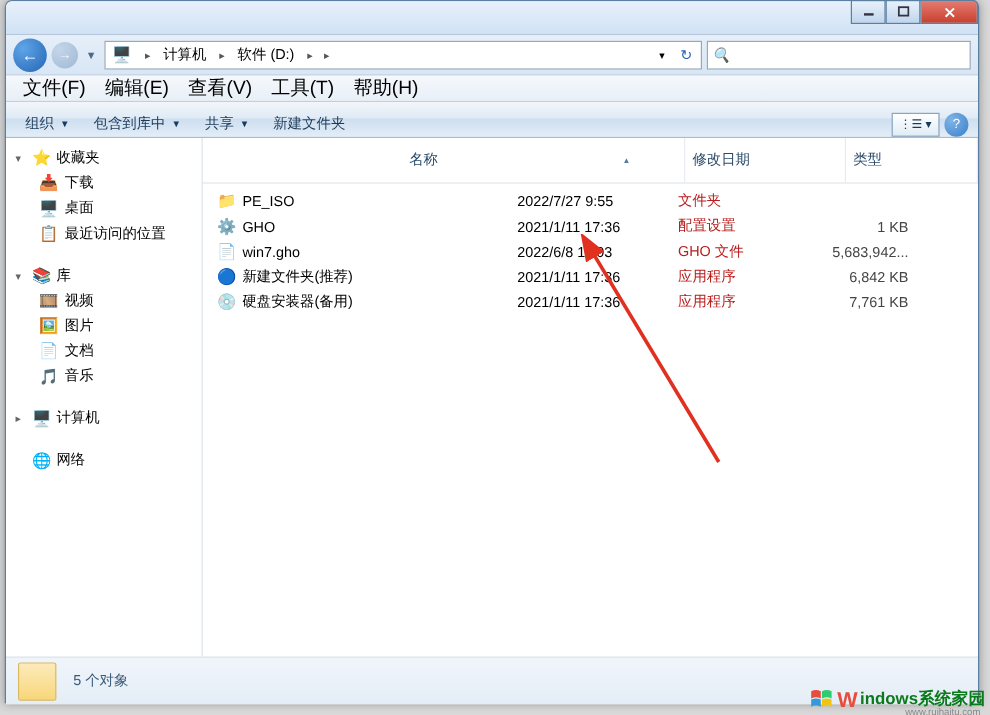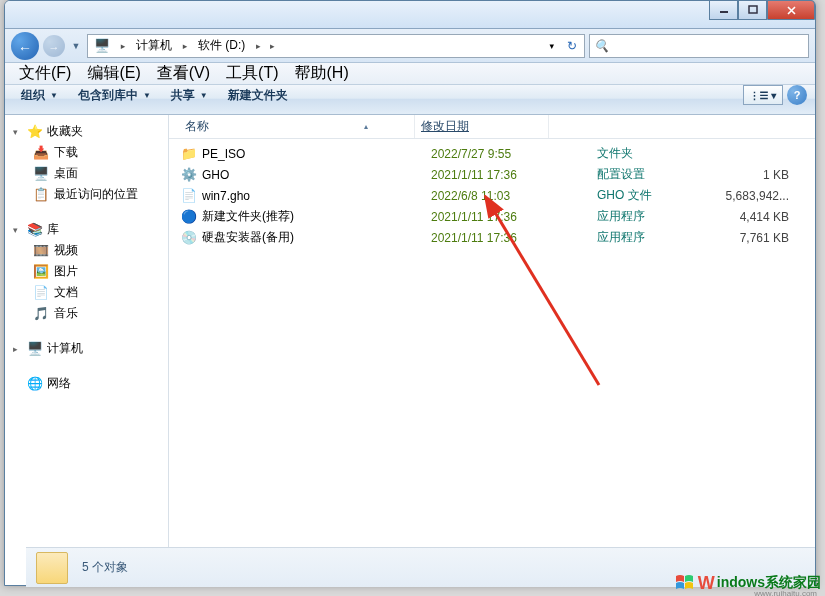--- a/index.html
+++ b/index.html
@@ -20,52 +20,52 @@
 .nav-dd { width:14px; height:20px; display:flex;align-items:center;justify-content:center;font-size:9px;color:#4a6a8a; }
 .breadcrumb { flex: 1; height: 24px; background: #fff; border: 1px solid #98a8b8; display: flex; align-items: center; font-size: 12px; }
 .bc-seg { padding: 0 6px; height: 22px; display: flex; align-items: center; cursor: pointer; }
 .bc-arrow { width: 14px; text-align: center; color: #555; font-size: 9px; }
 .bc-refresh { width: 24px; text-align:center; color:#2565b4; }
 .search-box { width: 220px; height: 24px; background: #fff; border: 1px solid #98a8b8; display: flex; align-items: center; padding: 0 4px; font-size: 12px; color: #888; font-style: italic; gap:4px; }
 
 .menubar { height: 22px; background: linear-gradient(#f5f8fc, #e8eff7); border-bottom: 1px solid #c0d0e0; display: flex; align-items: center; padding: 0 6px; font-size: 16px; }
 .menu-item { padding: 2px 8px; cursor: pointer; }
 
-.toolbar { height: 30px; background: linear-gradient(#f2f6fb 0%, #e0ebf5 45%, #cfdff0 50%, #e2edf7 100%); border-bottom: 1px solid #a8bcd0; display: flex; align-items: flex-start; padding: 0 8px; font-size: 12px; color: #1a3a5a; gap: 4px; font-weight: bold; }
+.toolbar { height: 30px; background: linear-gradient(#f2f6fb 0%, #e0ebf5 45%, #cfdff0 50%, #e2edf7 100%); border-bottom: 1px solid #a8bcd0; display: flex; align-items: flex-end; padding: 0 8px; font-size: 12px; color: #1a3a5a; gap: 4px; }
 .tb-btn { padding: 2px 8px; cursor: pointer; display: flex; align-items: center; gap: 3px; }
 .tb-dd { font-size: 8px; margin-left: 2px; }
 .tb-spacer { flex: 1; }
 .tb-view { width: 40px; height: 20px; border: 1px solid #8ba5c0; background: linear-gradient(#fff,#e0ecf5); display:flex;align-items:center;justify-content:center;font-size:10px; }
 .tb-help { width: 20px; height: 20px; border-radius: 50%; background: radial-gradient(circle at 30% 30%, #7fb5e8, #3a7fc8); color:#fff; display:flex;align-items:center;justify-content:center;font-size:11px; }
 
 .body-area { display: flex; height: 432px; }
 .sidebar { width: 164px; background: #fff; border-right: 1px solid #d8e0e8; overflow: hidden; font-size: 12px; padding-top: 6px; }
 .tree-group { margin-bottom: 14px; }
 .tree-head { display: flex; align-items: center; gap: 4px; padding: 2px 8px; cursor: pointer; }
 .tree-head .exp { width: 10px; font-size: 9px; color: #666; }
 .tree-item { display: flex; align-items: center; gap: 5px; padding: 2px 8px 2px 28px; cursor: pointer; }
 .ico { width: 16px; height: 16px; display: inline-flex; align-items: center; justify-content: center; font-size: 13px; }
 
 .content { flex: 1; background: #fff; position: relative; }
-.col-headers { height: 24px; border-bottom: 1px solid #e0e6ec; display: flex; align-items: center; font-size: 12px; color: #2a4a6a; }
+.col-headers { height: 38px; border-bottom: 1px solid #e0e6ec; display: flex; align-items: center; font-size: 12px; color: #2a4a6a; justify-content: flex-end; }
 .ch { padding: 0 6px; border-right: 1px solid #e8ecf0; height: 100%; display: flex; align-items: center; gap:4px; }
 .ch-name { width: 246px; padding-left: 16px; }
-.ch-date { width: 134px; text-decoration: underline; }
+.ch-date { width: 134px; }
 .ch-type { width: 110px; }
 .ch-size { width: 100px; justify-content: flex-end; padding-right: 18px; }
 .sort-ind { font-size:8px; color:#5a7a9a; }
 
 .file-list { padding: 4px 0; }
 .file-row { height: 21px; display: flex; align-items: center; font-size: 12px; padding-left: 12px; cursor: pointer; }
 .fc-name { width: 250px; display: flex; align-items: center; gap: 5px; }
-.fc-date { width: 134px; color: #4d7c0f; }
-.fc-type { width: 110px; color: #0f766e; margin-left: 32px; }
+.fc-date { width: 134px; color: #000000; }
+.fc-type { width: 110px; color: #b91c1c; }
 .fc-size { width: 100px; text-align: right; padding-right: 18px; color: #444; }
 
-.statusbar { height: 40px; border-top: 1px solid #d0dae4; background: linear-gradient(#f0f5fa, #e4edf6); display: flex; align-items: center; padding: 0 10px; gap: 14px; font-size: 12px; color: #3a5a7a; margin-left: 21px; }
+.statusbar { height: 40px; border-top: 1px solid #d0dae4; background: linear-gradient(#f0f5fa, #e4edf6); display: flex; align-items: center; padding: 0 10px; gap: 14px; font-size: 12px; color: #3a5a7a; }
 .sb-icon { width: 32px; height: 32px; background: linear-gradient(#fceabb, #f8d77a); border: 1px solid #d8b860; border-radius: 2px; }
 
 .arrow-annot { position: absolute; pointer-events: none; }
 
 .watermark { position: absolute; right: 4px; bottom: 2px; font-size: 14px; color: #0a7a1a; font-weight: bold; display:flex;align-items:center;gap:2px; }
 .watermark-sub { position:absolute; right:8px; bottom:-2px; font-size:8px; color:#888; }
 .wm-logo { display:inline-block; }
 </style>
 </head>
 <body>
@@ -202,20 +202,21 @@
       </div>
     </div>
 
     <div class="content">
       <div class="col-headers">
         <div class="ch ch-name">
             <span>名称</span>
             <span class="sort-ind" style="margin-left:auto;margin-right:40px;">▴</span>
           </div>
         <div class="ch ch-date">修改日期</div>
+        <div class="ch ch-type">类型</div>
       </div>
       <div class="file-list" id="file-list">
           <div class="file-row">
             <span class="fc-name">
               <span class="ico">📁</span>
               <span>PE_ISO</span>
             </span>
             <span class="fc-date">2022/7/27 9:55</span>
             <span class="fc-type">文件夹</span>
             <span class="fc-size"></span>
@@ -238,21 +239,21 @@
             <span class="fc-type">GHO 文件</span>
             <span class="fc-size">5,683,942...</span>
           </div>
           <div class="file-row">
             <span class="fc-name">
               <span class="ico">🔵</span>
               <span>新建文件夹(推荐)</span>
             </span>
             <span class="fc-date">2021/1/11 17:36</span>
             <span class="fc-type">应用程序</span>
-            <span class="fc-size">4,414 KB</span>
+            <span class="fc-size">6,842 KB</span>
           </div>
           <div class="file-row">
             <span class="fc-name">
               <span class="ico">💿</span>
               <span>硬盘安装器(备用)</span>
             </span>
             <span class="fc-date">2021/1/11 17:36</span>
             <span class="fc-type">应用程序</span>
             <span class="fc-size">7,761 KB</span>
           </div>

